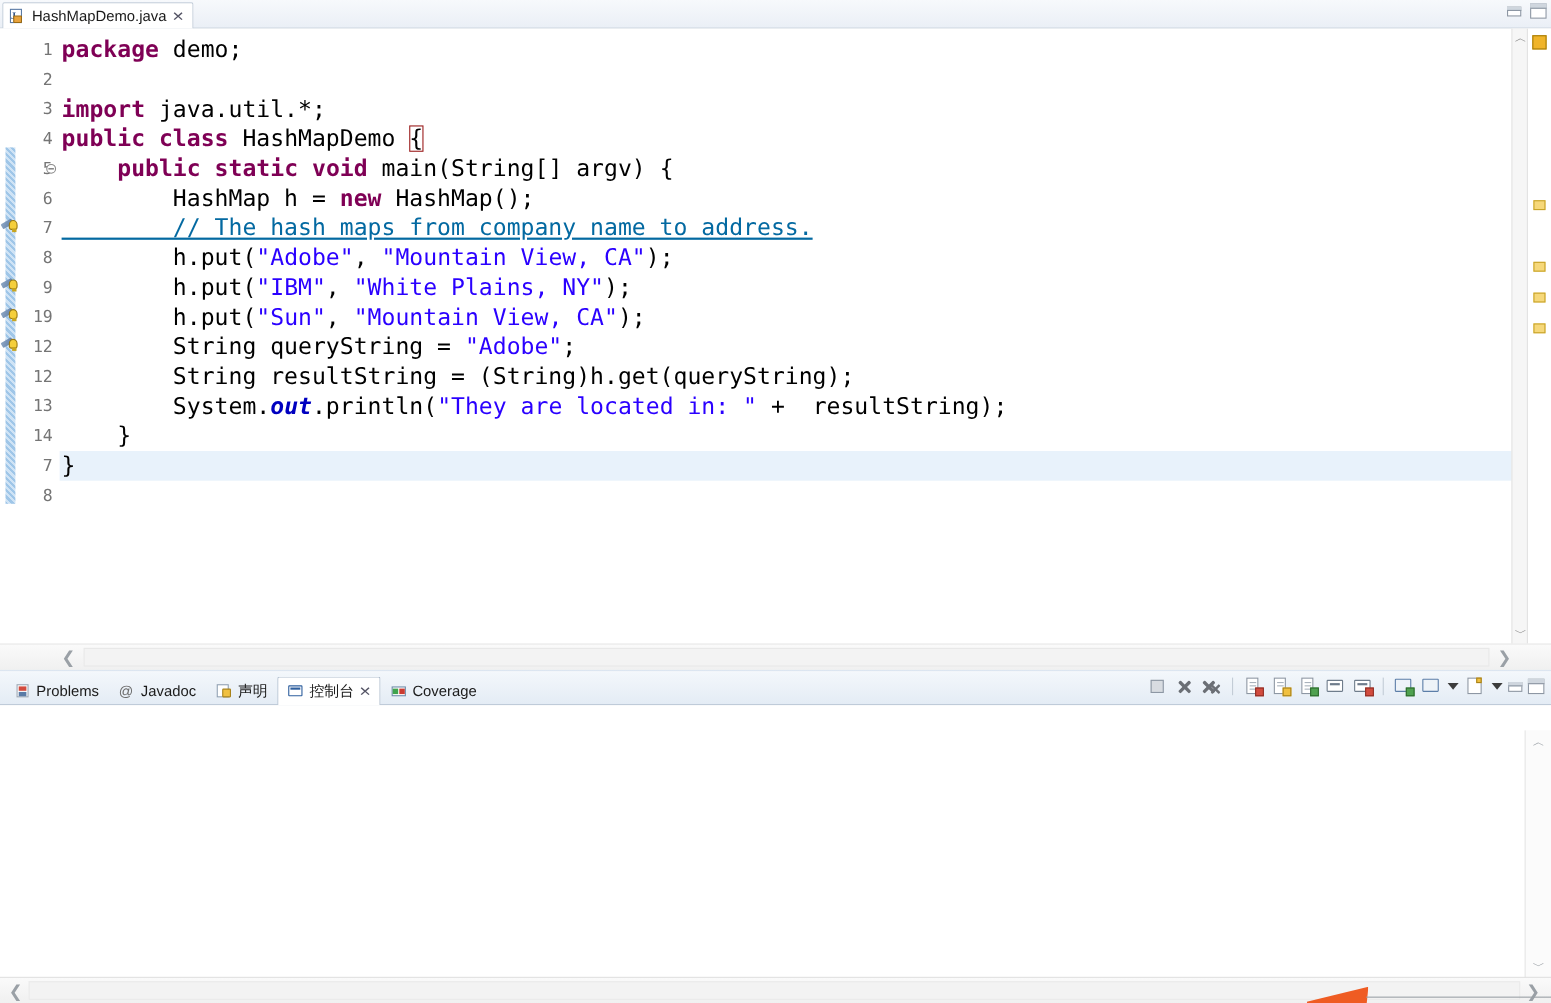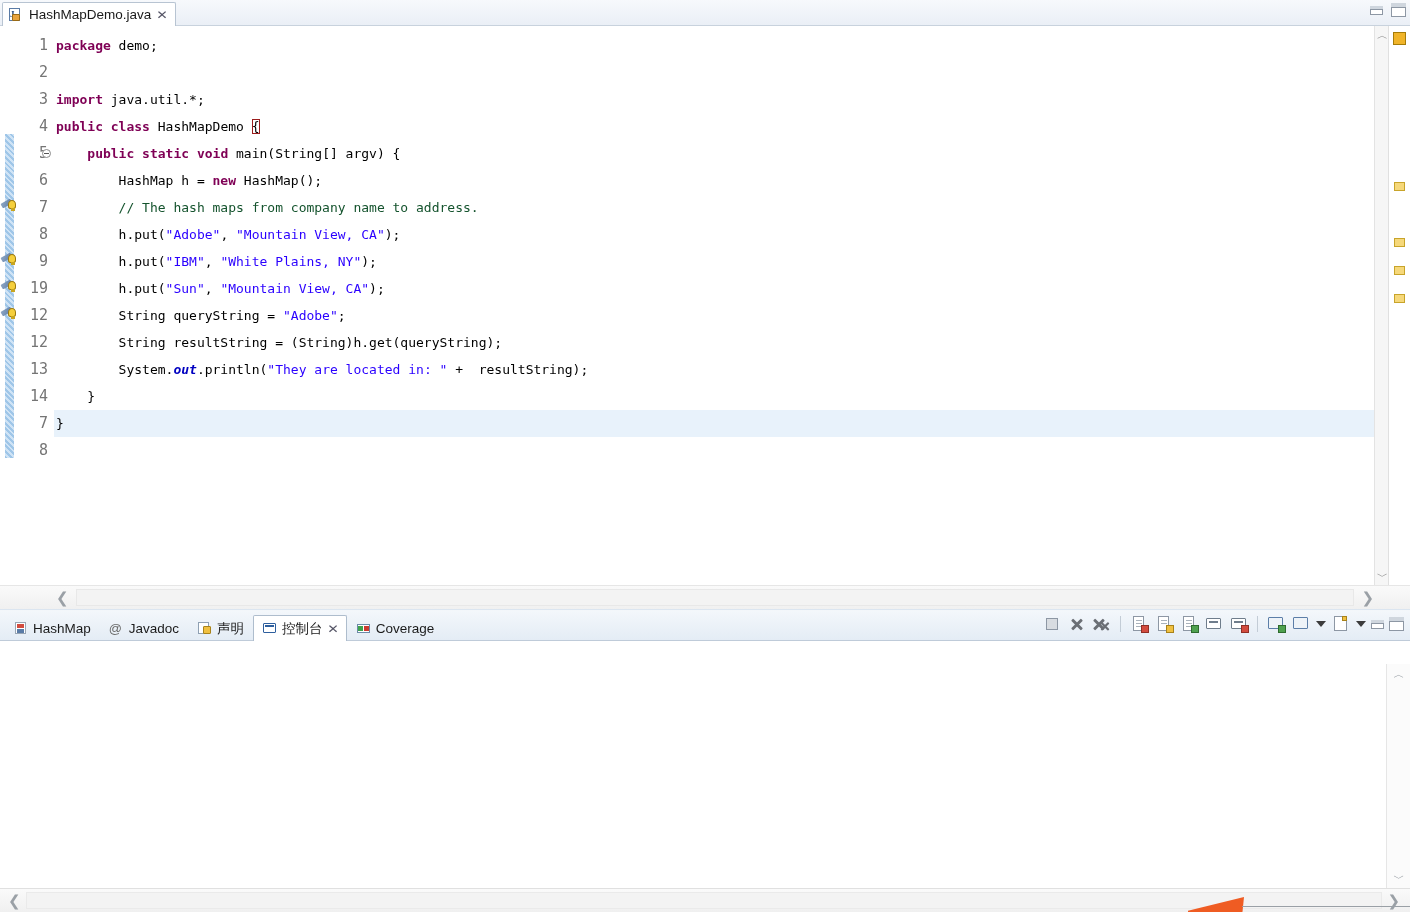--- a/index.html
+++ b/index.html
@@ -111,30 +111,30 @@
   .fold-minus {
     position: absolute; left: 2px; top: 9px; width: 9px; height: 9px;
     border: 1px solid #8b8b8b; border-radius: 50%; background: #fff;
   }
   .fold-minus::after {
     content:""; position:absolute; left:1px; top:3px; width:5px; height:1px; background:#555;
   }
   .code-area {
     position: absolute; left: 54px; top: 0; width: 1322px; height: 559px;
     font-family: "DejaVu Sans Mono", monospace;
-    font-size: 13px;
+    font-size: 21px;
     padding-top: 6px;
     overflow: hidden;
     white-space: pre;
   }
   .cl { height: 27px; line-height: 27px; position: relative; padding-left: 2px; }
   .cl.current { background: #e8f2fb; width: 1322px; }
   .kw { color: #7f0055; font-weight: bold; }
   .str { color: #2a00ff; }
-  .cmt { color: #14532d; }
+  .cmt { color: #0369a1; text-decoration: underline; }
   .fld { color: #0000c0; font-style: italic; font-weight: bold; }
   .pl { color: #000000; }
   .warnline { text-decoration: none;
     background-image: repeating-linear-gradient(to right,#d6b300 0 2px, transparent 2px 4px);
     background-position: 0 1.35em; background-size: 4px 1px; background-repeat: repeat-x;
   }
   .brace-hl { outline: 1px solid #9b1d1d; outline-offset: -1px; }
 
   
   .ov-scroll {
@@ -385,21 +385,21 @@
   <div class="console-panel">
 
     <div class="cons-tabbar">
       <div class="ctabs" id="constabs">
           <div class="ctab">
             <span class="cicon ic-problems">
               <span class="b1"></span>
               <span class="b2"></span>
               <span class="b3"></span>
             </span>
-            <span>HashMap</span>
+            <span>Problems</span>
           </div>
           <div class="ctab">
             <span class="cicon ic-at">@</span>
             <span>Javadoc</span>
           </div>
           <div class="ctab">
             <span class="cicon ic-decl"><span class="b1"></span><span class="b2"></span><span class="b3"></span></span>
             <span>声明</span>
           </div>
           <div class="ctab active">

